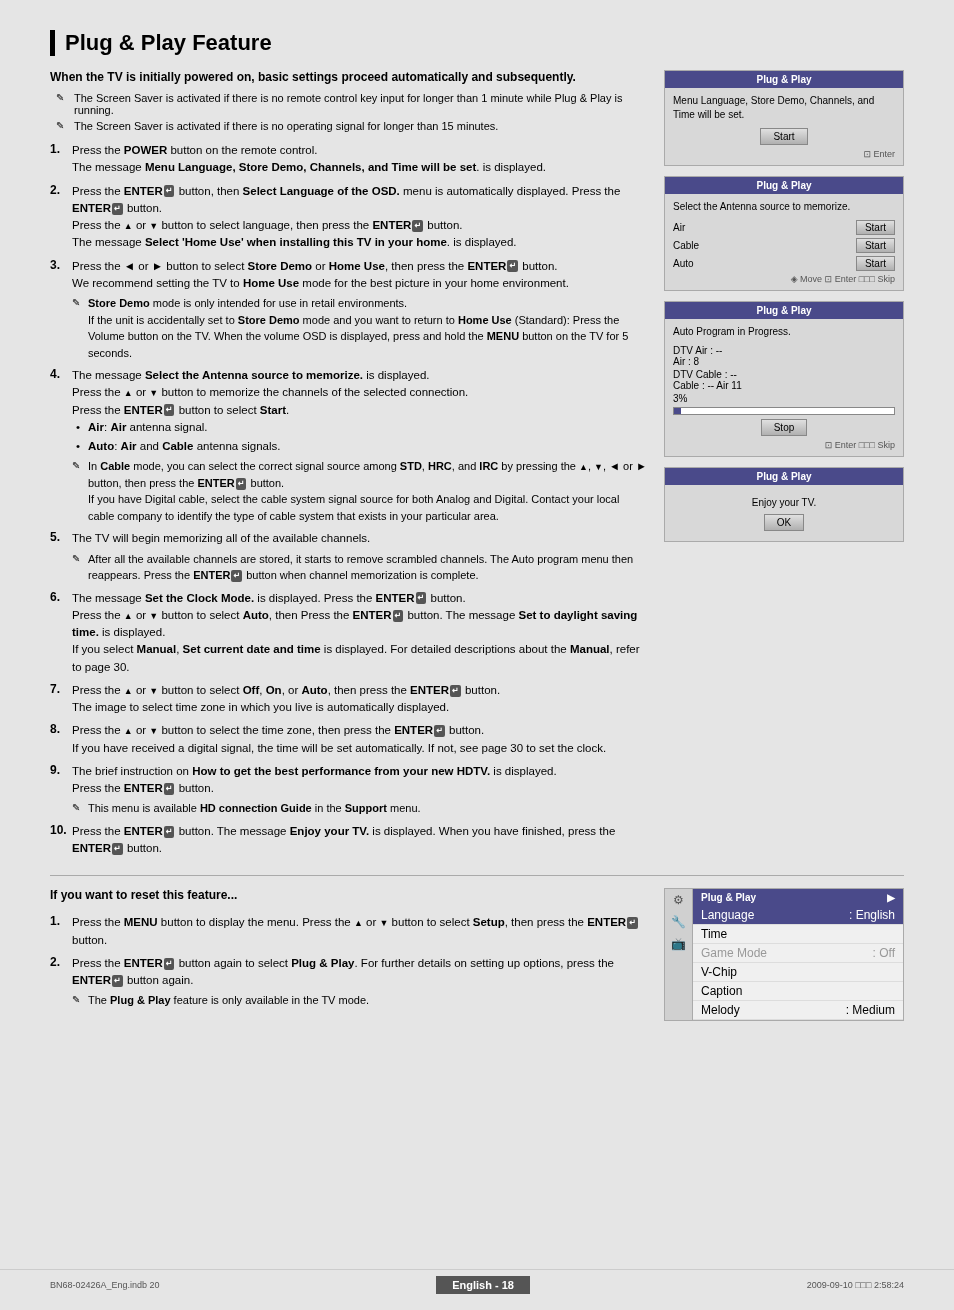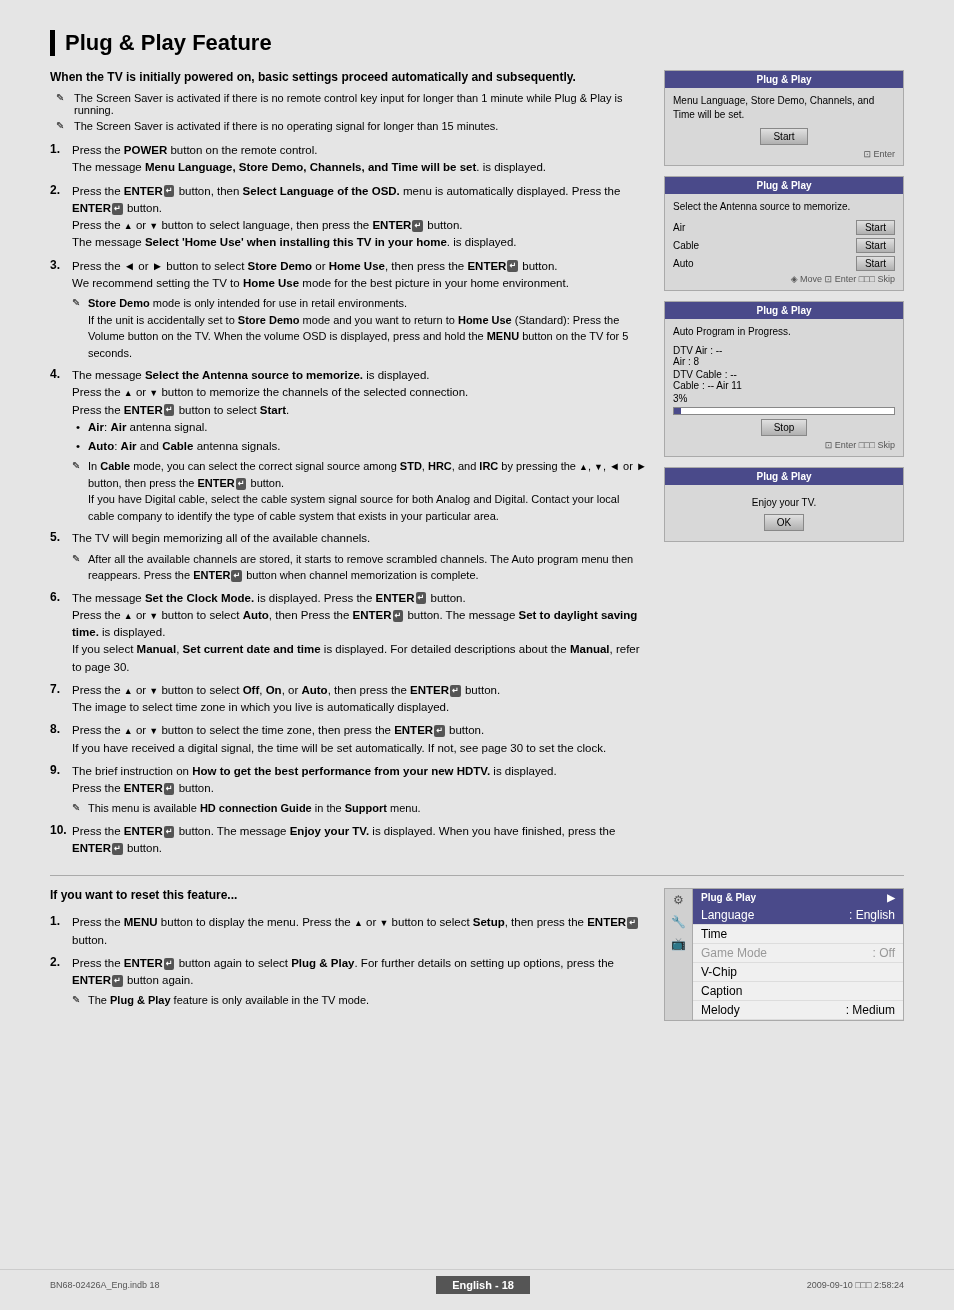--- a/index.html
+++ b/index.html
@@ -538,18 +538,18 @@
             <span>Melody</span>
             <span>: Medium</span>
           </div>
         </div>
       </div>
     </div>
 
   </div>
 
   <div class="page-footer">
-    <div class="footer-left">BN68-02426A_Eng.indb   18</div>
+    <div class="footer-left">BN68-02426A_Eng.indb   20</div>
     <div class="footer-center">English - 18</div>
     <div class="footer-right">2009-09-10   □□□   2:58:24</div>
   </div>
 
 </div>
 
 </body></html>

